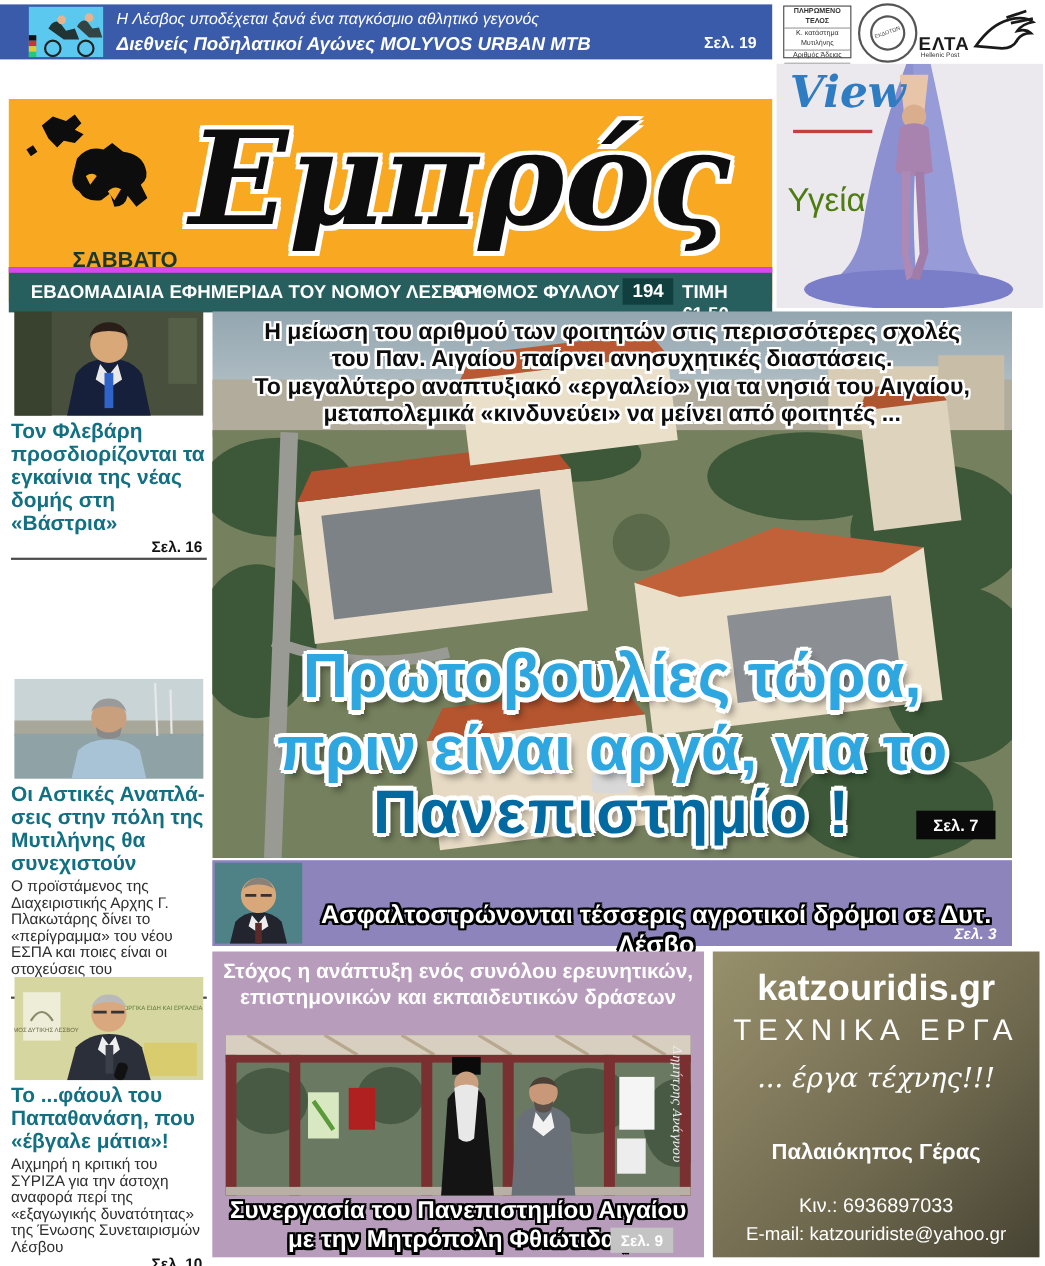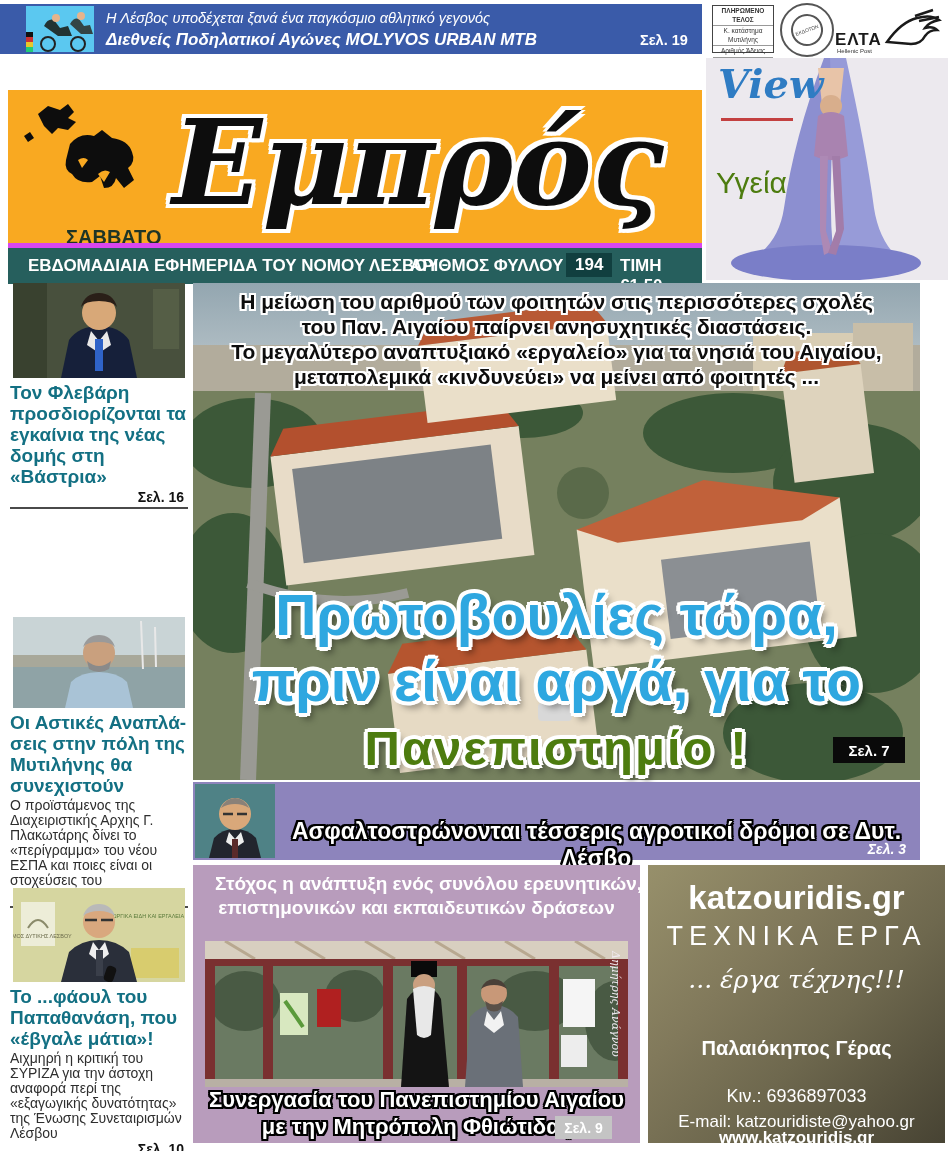--- a/index.html
+++ b/index.html
@@ -62,38 +62,38 @@
   #main-photo{left:193px;top:283px;width:727px;height:497px;}
   #kicker{left:193px;top:289px;width:727px;color:#0d0d0d;font-weight:bold;font-size:21px;line-height:25px;
           text-shadow:-2px -2px 0 #fff,2px -2px 0 #fff,-2px 2px 0 #fff,2px 2px 0 #fff,
                       -2px 0 0 #fff,2px 0 0 #fff,0 -2px 0 #fff,0 2px 0 #fff;}
   .head-big{left:193px;width:727px;font-weight:bold;
             text-shadow:-4px 0 0 #fff,4px 0 0 #fff,0 -4px 0 #fff,0 4px 0 #fff,
                         -3px -3px 0 #fff,3px -3px 0 #fff,-3px 3px 0 #fff,3px 3px 0 #fff,
                         5px 6px 7px rgba(0,0,0,.45);}
   #head1{top:582px;font-size:57px;color:#2EA7E0;}
   #head2{top:648px;font-size:57px;color:#2EA7E0;}
-  #head3{top:720px;font-size:49px;color:#4d7c0f;letter-spacing:2px;}
+  #head3{top:705px;font-size:56px;color:#0369a1;letter-spacing:2px;}
   #main-pageref{left:833px;top:737px;width:72px;height:26px;background:#0a0a0a;color:#fff;
                 font-weight:bold;font-size:15px;display:flex;align-items:center;justify-content:center;}
 
   
   #verros{left:193px;top:782px;width:727px;height:78px;background:#8D84BC;}
   #verros .l1{position:absolute;left:90px;top:9px;width:627px;text-align:center;color:#fff;
               font-style:italic;font-weight:bold;font-size:19px;}
   #verros .l2{position:absolute;left:90px;top:36px;width:627px;text-align:center;color:#fff;
               font-weight:bold;font-size:23px;
               text-shadow:-2px -2px 0 #000,2px -2px 0 #000,-2px 2px 0 #000,2px 2px 0 #000,
                           -2px 0 0 #000,2px 0 0 #000,0 -2px 0 #000,0 2px 0 #000;}
   #verros .pg{position:absolute;right:14px;bottom:3px;color:#fff;font-weight:bold;font-style:italic;font-size:14px;}
 
   
   #uni{left:193px;top:865px;width:447px;height:278px;background:#B89CBC;}
   #uni .hdr{position:absolute;left:0;width:447px;text-align:center;color:#fff;font-weight:bold;font-size:19px;}
-  #uni .h1{top:8px;padding-left:12px;} #uni .h2{top:32px;}
+  #uni .h1{top:8px;} #uni .h2{top:32px;}
   #uni-photo{position:absolute;left:12px;top:76px;}
   #uni .credit{position:absolute;right:18px;top:86px;height:130px;color:#f0eaf0;
                font-family:"DejaVu Serif",serif;font-style:italic;font-size:11px;
                writing-mode:vertical-rl;}
   .uni-cap{position:absolute;left:0;width:447px;text-align:center;color:#fff;font-weight:bold;font-size:22px;
            text-shadow:-2px -2px 0 #000,2px -2px 0 #000,-2px 2px 0 #000,2px 2px 0 #000,
                        -2px 0 0 #000,2px 0 0 #000,0 -2px 0 #000,0 2px 0 #000;}
   #unicap1{top:222px;} #unicap2{top:249px;}
   #uni .pg{position:absolute;left:362px;top:251px;width:57px;height:23px;background:#C4C4C4;color:#fff;
            font-weight:bold;font-size:14px;display:flex;align-items:center;justify-content:center;}
@@ -356,16 +356,15 @@
     <div class="pg">Σελ. 9</div>
   </div>
 
   <div class="abs" id="ad">
     <div class="site">katzouridis.gr</div>
     <div class="svc">ΤΕΧΝΙΚΑ  ΕΡΓΑ</div>
     <div class="slogan">... έργα τέχνης!!!</div>
     <div class="loc">Παλαιόκηπος Γέρας</div>
     <div class="mob">Κιν.: 6936897033</div>
     <div class="mail">E-mail: katzouridiste@yahoo.gr</div>
-    <div class="web">www.katzouridis.gr</div>
   </div>
 
 </div>
 
 </body></html>

